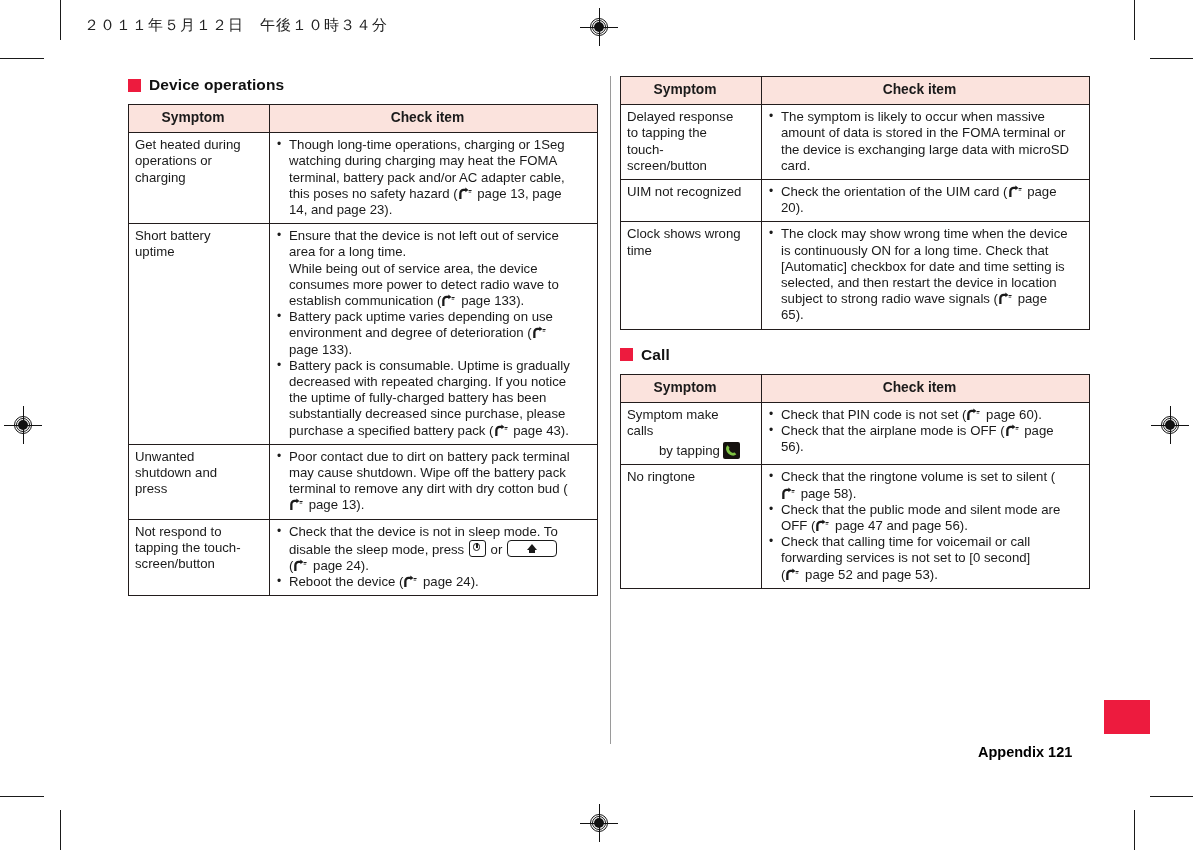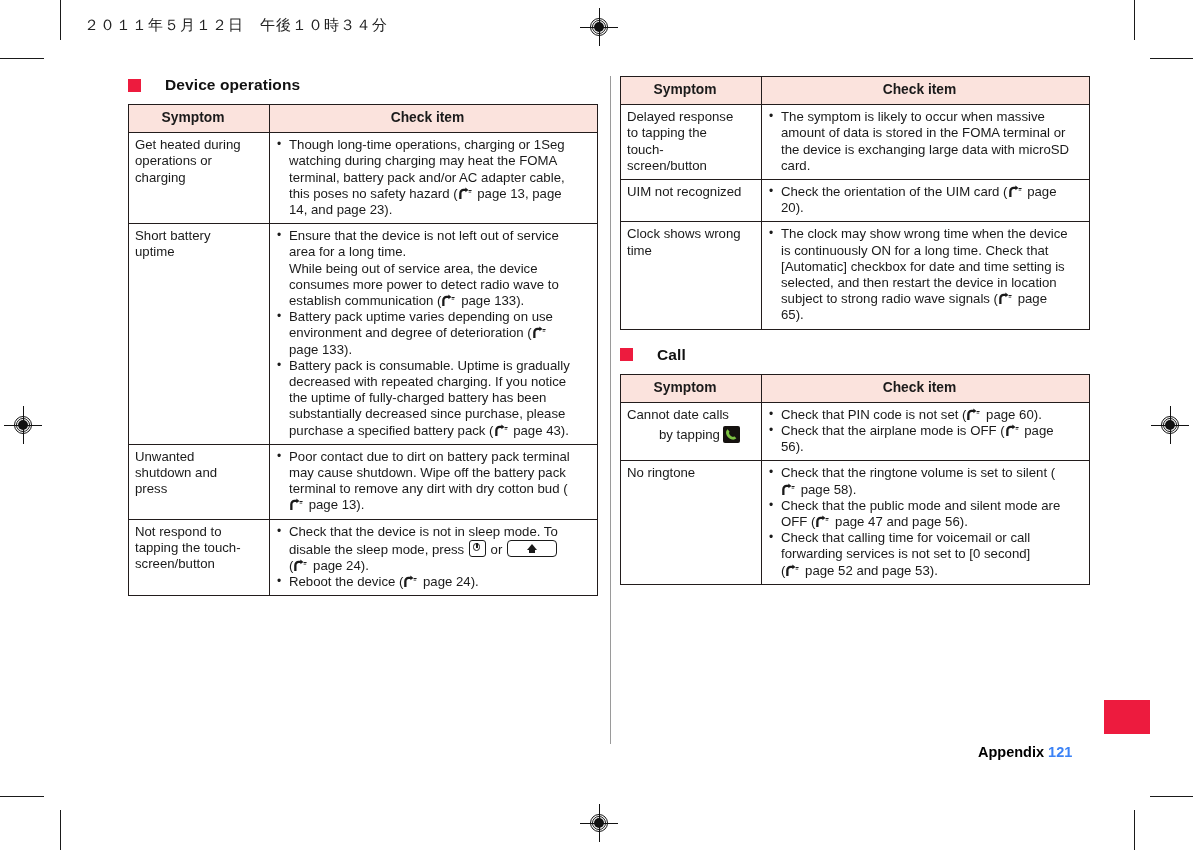--- a/index.html
+++ b/index.html
@@ -26,21 +26,21 @@
   }
 
   
   .page{position:absolute;left:0;top:0;width:951px;height:850px;}
 
   .col{position:absolute;width:470px;}
   .col-left{left:128px;top:76px;}
   .col-right{left:620px;top:76px;}
 
   
-  .sec-head{display:flex;align-items:center;gap:24px;margin:0 0 10px 0;}
+  .sec-head{display:flex;align-items:center;gap:8px;margin:0 0 10px 0;}
   .sec-square{width:13px;height:13px;background:#ED1B3E;display:inline-block;flex:none;}
   .sec-title{font-size:15.5px;font-weight:bold;color:#111;letter-spacing:0.1px;}
 
   
   table.tbl{
     border-collapse:collapse;width:470px;table-layout:fixed;
     border:1.3px solid #221c1c;
   }
   table.tbl th,table.tbl td{
     border:1px solid #221c1c;
@@ -92,21 +92,21 @@
     position:relative;vertical-align:-4px;margin-left:3px;
   }
   .phone-icon svg{position:absolute;left:1px;top:1px;}
 
   .sym-line{display:block;}
   .sym-line.with-icon{margin-top:3px;margin-left:32px;}
 
   
   .footer{position:absolute;left:978px;top:744px;font-size:14.5px;font-weight:bold;white-space:nowrap;}
   .footer .ap{color:#000000;}
-  .footer .pg{color:#3b82f6;}
+  .footer .pg{color:#000000;}
   .tab-marker{position:absolute;left:1104px;top:700px;width:46px;height:34px;background:#ED1B3E;}
 </style>
 </head>
 <body>
 
 <div class="page">
 
   <div class="crop" style="left:60px;top:0;width:1.4px;height:40px;"></div>
   <div class="crop" style="left:0;top:58px;width:44px;height:1.4px;"></div>
   <div class="crop" style="left:1134px;top:0;width:1.4px;height:40px;"></div>
@@ -289,21 +289,21 @@
         </colgroup>
       <thead>
         <tr>
           <th>Symptom</th>
           <th>Check item</th>
         </tr>
       </thead>
       <tbody>
         <tr>
           <td>
-            <span class="sym-line">Cannot date calls</span>
+            <span class="sym-line">Symptom make calls</span>
             <span class="sym-line with-icon"><span>by tapping</span><span class="phone-icon"><svg width="15" height="15" viewBox="0 0 15 15">
                     <path d="M3.6 2.2 C2.3 3.3 1.7 5.2 2.2 6.9 C2.9 9.6 5.2 11.8 7.9 12.5 C9.6 12.9 11.3 12.4 12.4 11.2 L10.2 9.3 C9.7 9.8 9.0 10.0 8.4 9.8 C6.9 9.3 5.6 8.0 5.1 6.5 C4.9 5.9 5.1 5.2 5.6 4.7 Z" fill="#7DC243"></path>
                   </svg></span></span>
           </td>
           <td>
             <ul class="items">
               <li><span>Check that PIN code is not set (</span><span class="ref"><svg width="15" height="13" viewBox="0 0 15 13">
                       <path d="M1.2 6.3 C1.2 3.6 3.3 1.8 5.6 1.8 L7.4 1.8 L7.4 0.6 L10.4 2.9 L7.4 5.2 L7.4 4 L5.7 4 C4.4 4 3.5 5 3.5 6.3 L3.5 12 L1.2 12 Z M10.6 3.1 L13.6 3.1 L13.6 4.0 L10.6 4.0 Z M10.6 4.8 L13.2 4.8 L13.2 5.6 L10.6 5.6 Z" fill="#1a1a1a"></path>
                     </svg></span><span> page 60).</span></li>
               <li><span>Check that the airplane mode is OFF (</span><span class="ref"><svg width="15" height="13" viewBox="0 0 15 13">

